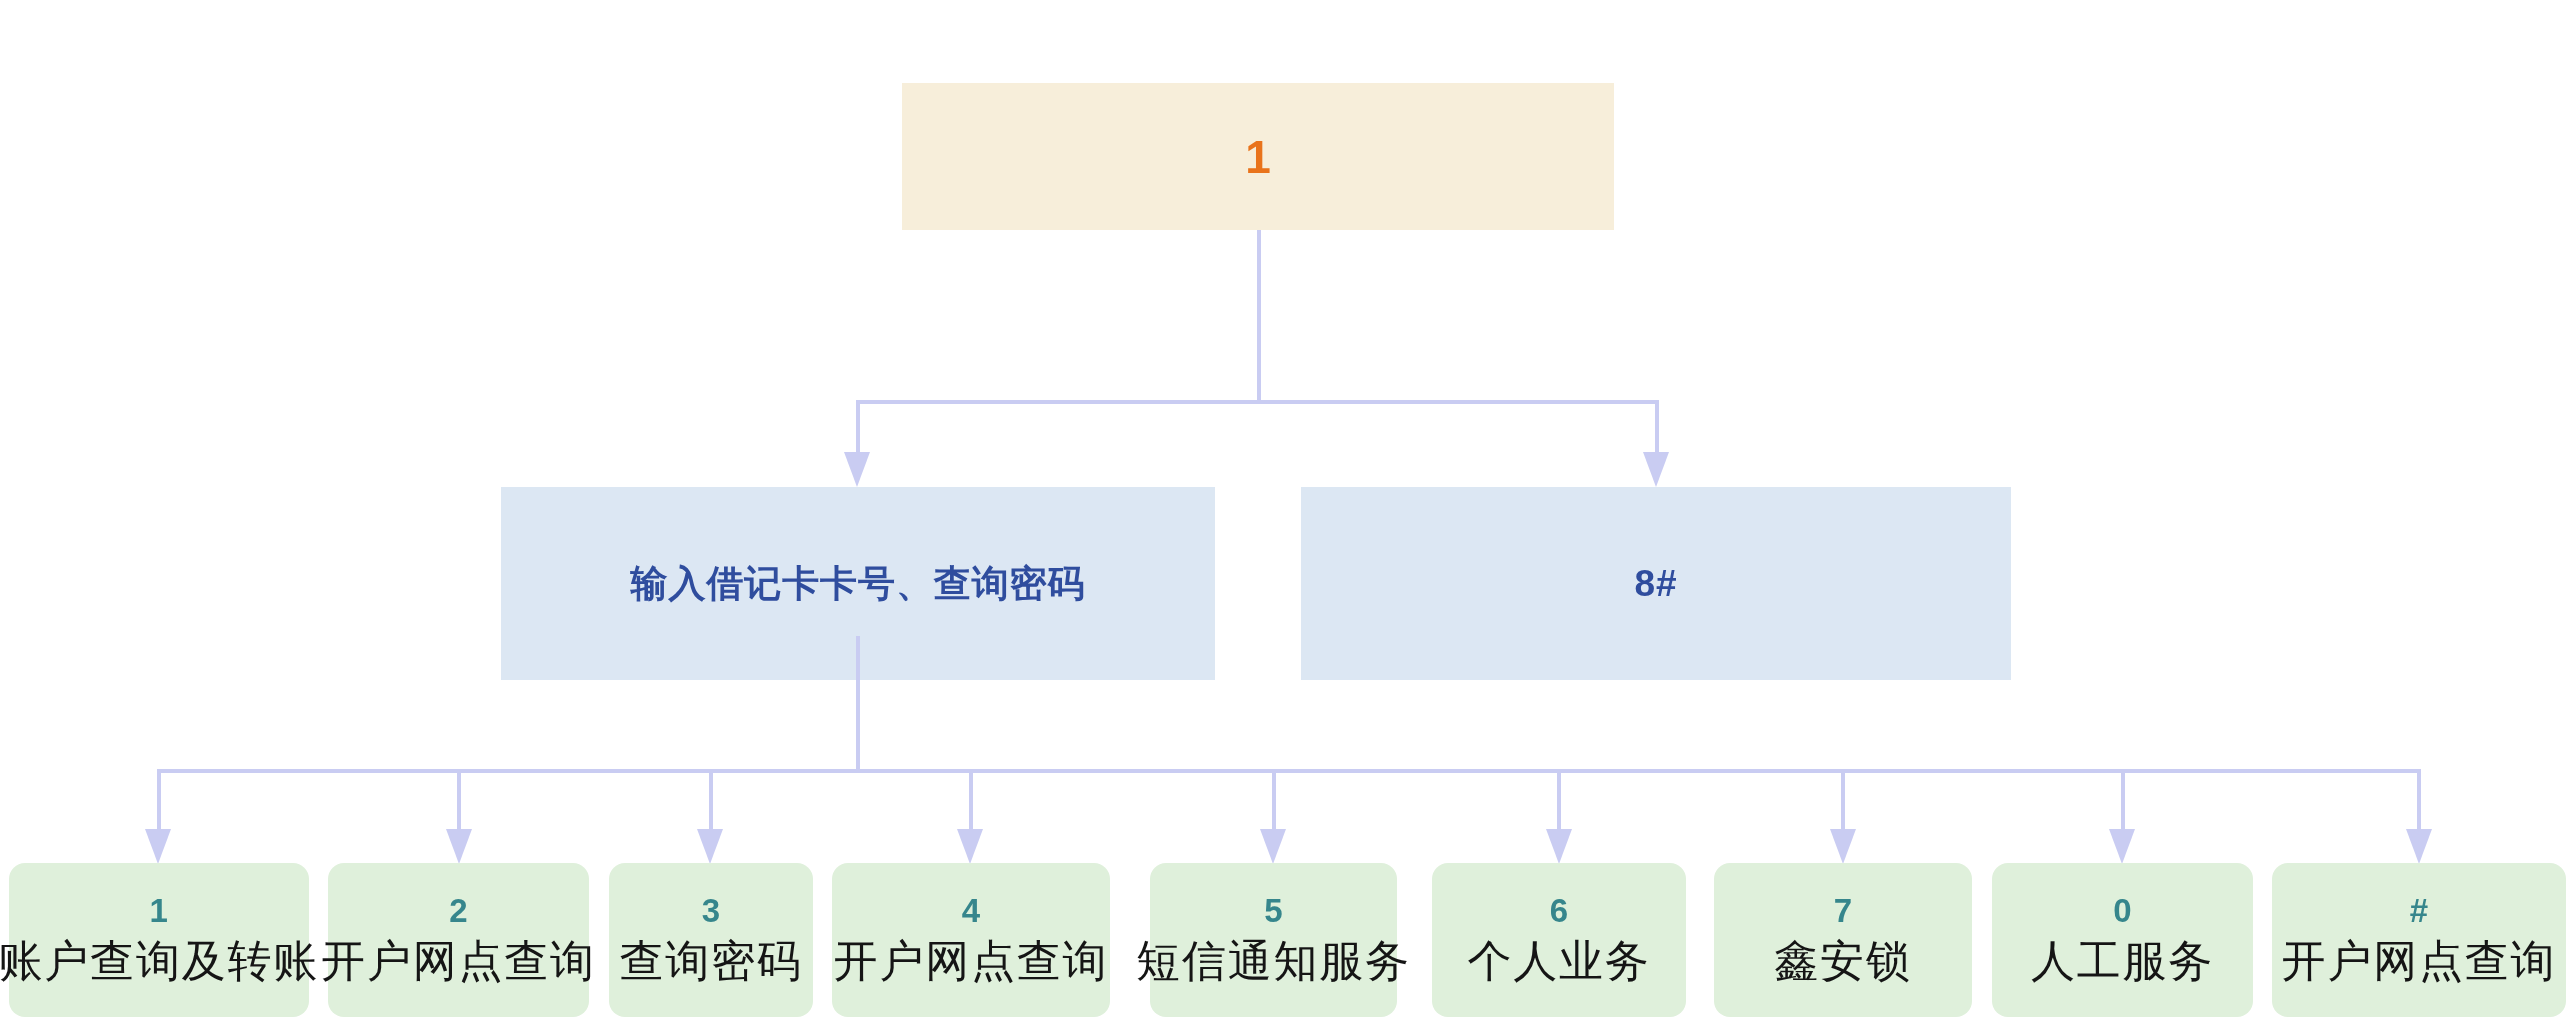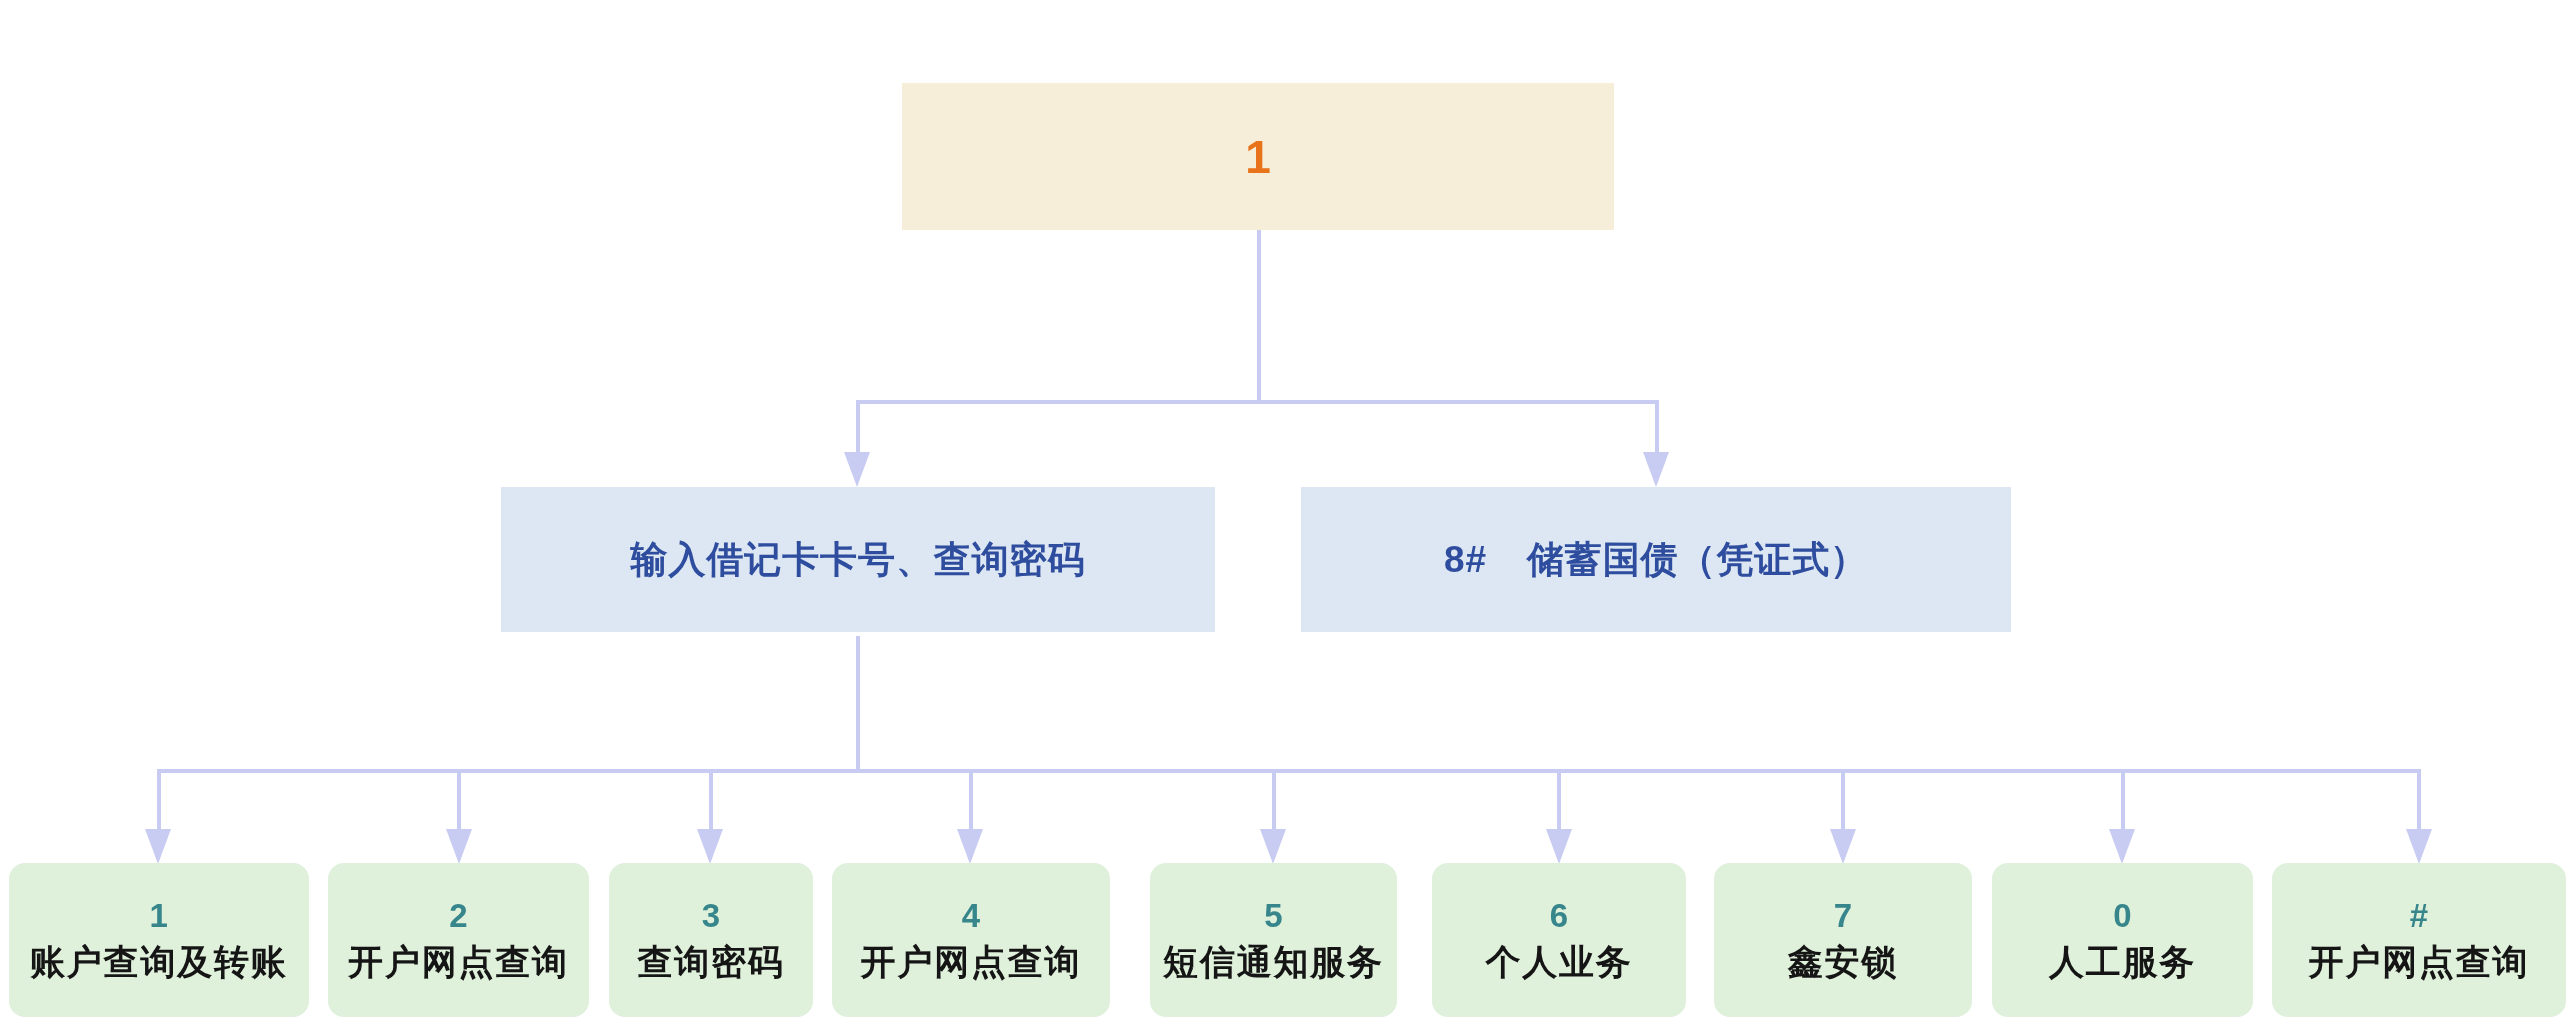--- a/index.html
+++ b/index.html
@@ -19,21 +19,21 @@
 
   .root-node {
     left: 902px; top: 83px; width: 712px; height: 147px;
     background: var(--root-bg, #F7EEDA);
     color: var(--root-text, #E9731B);
     font-size: 46px; font-weight: bold;
     gap: 37px;
   }
 
   .l2-node {
-    top: 487px; width: 714px; height: 145px;
+    top: 487px; width: 714px; height: 193px;
     background: var(--level2-bg, #DCE7F3);
     color: var(--level2-text, #2F4D9E);
     font-size: 37px; font-weight: bold;
     gap: 40px;
     letter-spacing: 0.9px;
   }
   .l2-left  { left: 501px; }
   .l2-right { left: 1301px; width: 710px; }
 
   .leaf {
@@ -43,21 +43,21 @@
     display: flex; flex-direction: column;
     align-items: center; justify-content: center;
     gap: 7px;
   }
   .leaf .leaf-key {
     color: var(--leaf-key, #36868C);
     font-size: 33px; font-weight: bold; line-height: 1.1;
   }
   .leaf .leaf-label {
     color: var(--leaf-text, #151515);
-    font-size: 35px; font-weight: 700; line-height: 1.15;
+    font-size: 44px; font-weight: 400; line-height: 1.15;
     letter-spacing: 1.8px; white-space: nowrap;
   }
 
   .leaf-1 { left: 8.8px;   width: 300px; }
   .leaf-2 { left: 328px;  width: 261px; }
   .leaf-3 { left: 609px;  width: 204px; }
   .leaf-4 { left: 832px;  width: 278px; }
   .leaf-5 { left: 1150px; width: 247px; }
   .leaf-6 { left: 1432px; width: 254px; }
   .leaf-7 { left: 1714px; width: 258px; }
@@ -108,21 +108,20 @@
   <div class="line vline l2l-stem"></div>
   <div class="line vline l2r-stem"></div>
   <div class="arrow arrow-l2-left"></div>
   <div class="arrow arrow-l2-right"></div>
 
   <div class="node l2-node l2-left">
     <span>输入借记卡卡号、查询密码</span>
   </div>
   <div class="node l2-node l2-right">
     <span>8#</span>
-    <span>储蓄国债（凭证式）</span>
   </div>
 
   <div class="line vline l2-down"></div>
   <div class="line hline bus2"></div>
   <div class="line vline drop drop-1"></div>
   <div class="line vline drop drop-2"></div>
   <div class="line vline drop drop-3"></div>
   <div class="line vline drop drop-4"></div>
   <div class="line vline drop drop-5"></div>
   <div class="line vline drop drop-6"></div>

